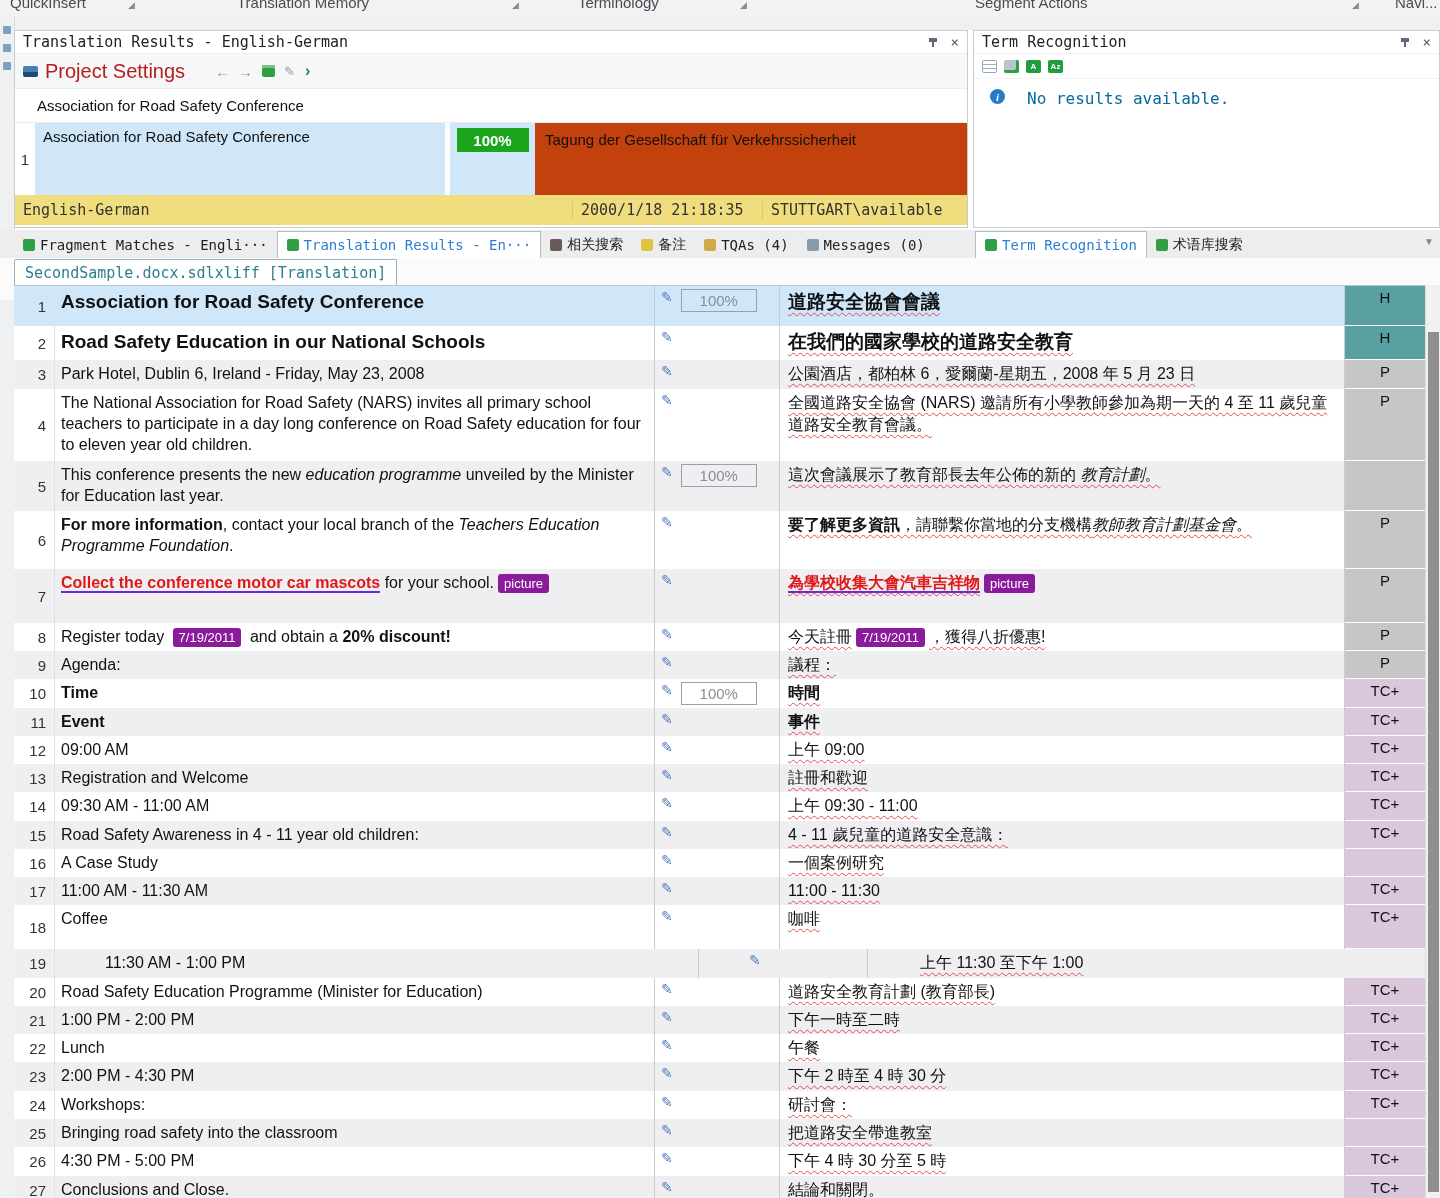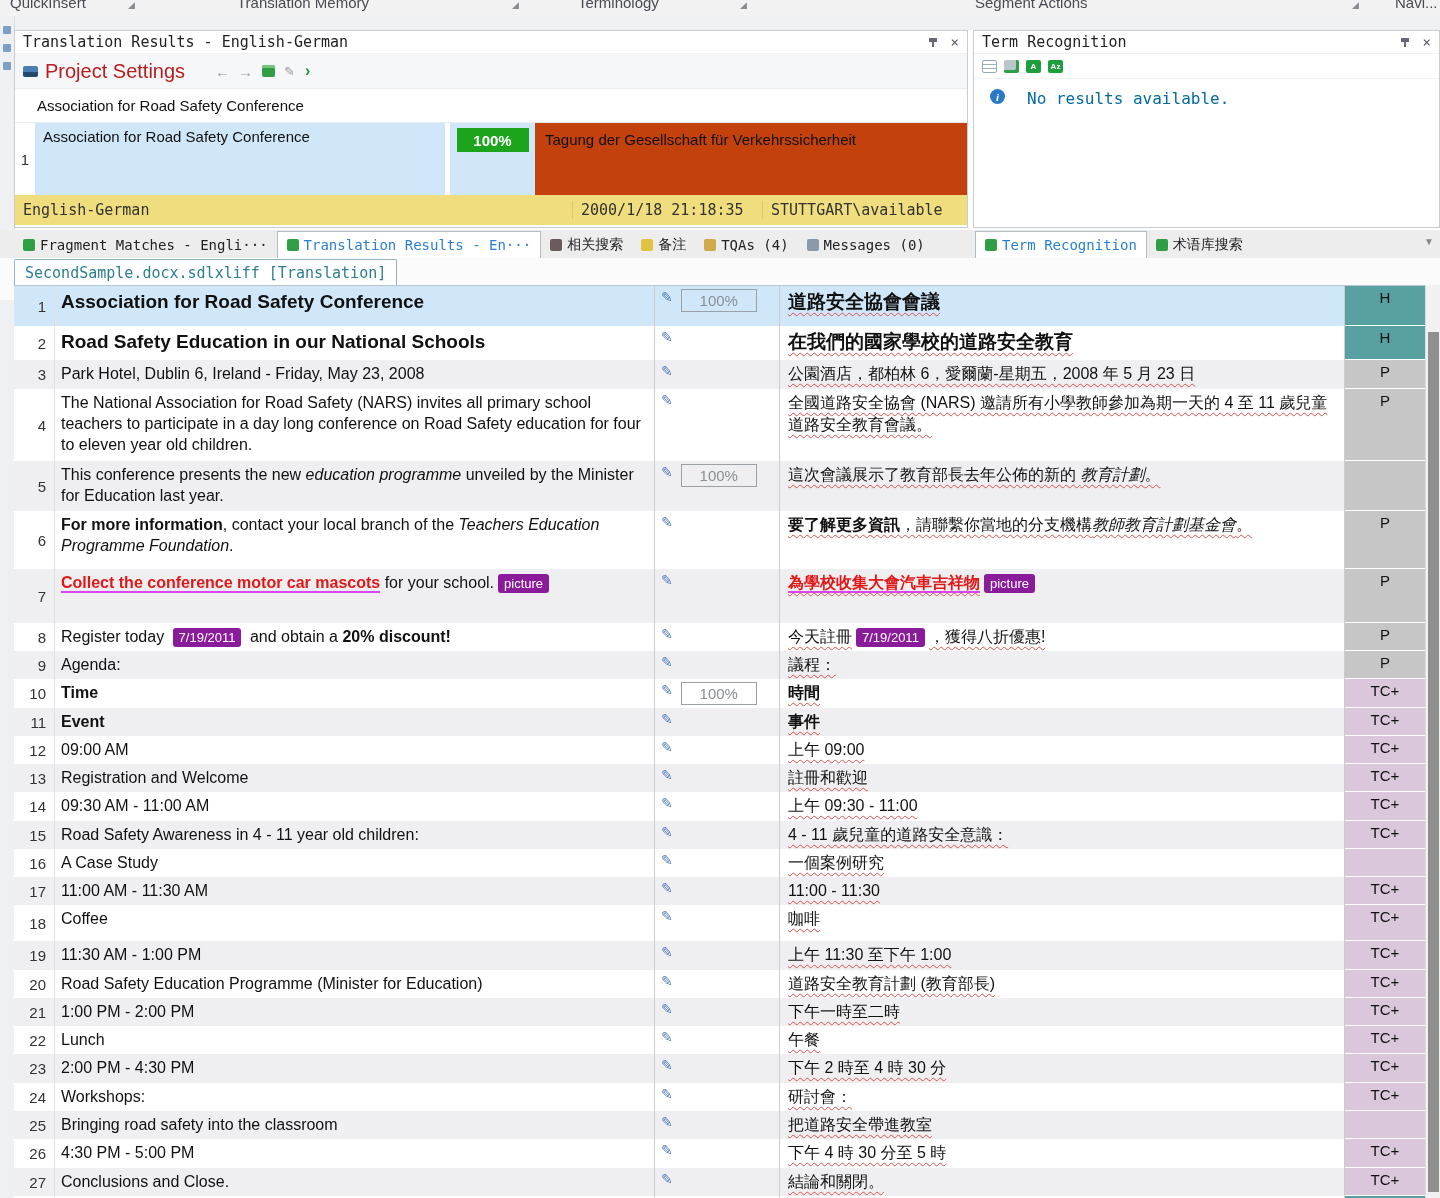--- a/index.html
+++ b/index.html
@@ -85,21 +85,21 @@
   .src{width:600px;flex:none;padding:3px 10px 3px 6px;font-size:16px;line-height:21px;
        border-right:1px solid #ccc;}
   .mid{width:125px;flex:none;padding:3px 0 0 6px;border-right:1px solid #ccc;}
   .tgt{width:565px;flex:none;padding:3px 10px 3px 8px;font-size:16px;line-height:22px;
        border-right:1px solid #ccc;}
   .st{width:80px;flex:none;display:flex;justify-content:center;align-items:flex-start;
       padding-top:3px;font-size:15px;color:#111;border-bottom:1px solid #fff;}
   .st-h{background:#58a0a2;} .st-p{background:#c6c6c6;} .st-tc{background:#dbc7db;}
   .big{font-size:19px;font-weight:bold;line-height:26px;}
   .b{font-weight:bold;} .i{font-style:italic;}
-  .red{color:#e01818;font-weight:bold;border-bottom:2px solid #d946ef;}
+  .red{color:#e01818;font-weight:bold;border-bottom:2px solid #6d28d9;}
   .sp{text-decoration:underline wavy #e05050 1px;text-underline-offset:4px;}
   .tag{background:#8a1b9b;color:#fff;font-size:13px;font-weight:normal;font-style:normal;
        padding:1px 6px;border-radius:3px;margin:0 4px;display:inline-block;line-height:17px;
        border-bottom:none;text-decoration:none;}
   .pencil{font-size:14px;color:#4a78b8;vertical-align:top;}
   .matchbox{display:inline-block;width:74px;height:21px;border:1px solid #9aa0a6;color:#8a8f94;
             font-size:15px;text-align:center;line-height:21px;margin-left:8px;vertical-align:top;}
   .vscroll{position:absolute;left:1425px;top:285px;width:15px;height:913px;background:#f1f1f2;
            border-left:1px solid #ddd;}
   .vthumb{position:absolute;left:2px;top:47px;width:11px;height:860px;background:#8f8f8f;}
@@ -335,28 +335,28 @@
         <div class="cell tgt"><span class="sp">一個案例研究</span></div>
         <div class="cell st st-tc"></div>
       </div>
       <div class="row odd" style="height: 28px;">
         <div class="cell gut">17</div>
         <div class="cell src"><span>11:00 AM - 11:30 AM</span></div>
         <div class="cell mid"><span class="pencil">✎</span></div>
         <div class="cell tgt"><span class="sp">11:00 - 11:30</span></div>
         <div class="cell st st-tc">TC+</div>
       </div>
-      <div class="row even" style="height: 36px;">
+      <div class="row even" style="height: 44px;">
         <div class="cell gut">18</div>
         <div class="cell src"><span>Coffee</span></div>
         <div class="cell mid"><span class="pencil">✎</span></div>
         <div class="cell tgt"><span class="sp">咖啡</span></div>
         <div class="cell st st-tc">TC+</div>
       </div>
-      <div class="row odd" style="height: 29px;">
+      <div class="row odd" style="height: 29px; gap: 44px;">
         <div class="cell gut">19</div>
         <div class="cell src"><span>11:30 AM - 1:00 PM</span></div>
         <div class="cell mid"><span class="pencil">✎</span></div>
         <div class="cell tgt"><span class="sp">上午 11:30 至下午 1:00</span></div>
         <div class="cell st st-tc">TC+</div>
       </div>
       <div class="row even" style="height: 28px;">
         <div class="cell gut">20</div>
         <div class="cell src"><span>Road Safety Education Programme (Minister for Education)</span></div>
         <div class="cell mid"><span class="pencil">✎</span></div>

